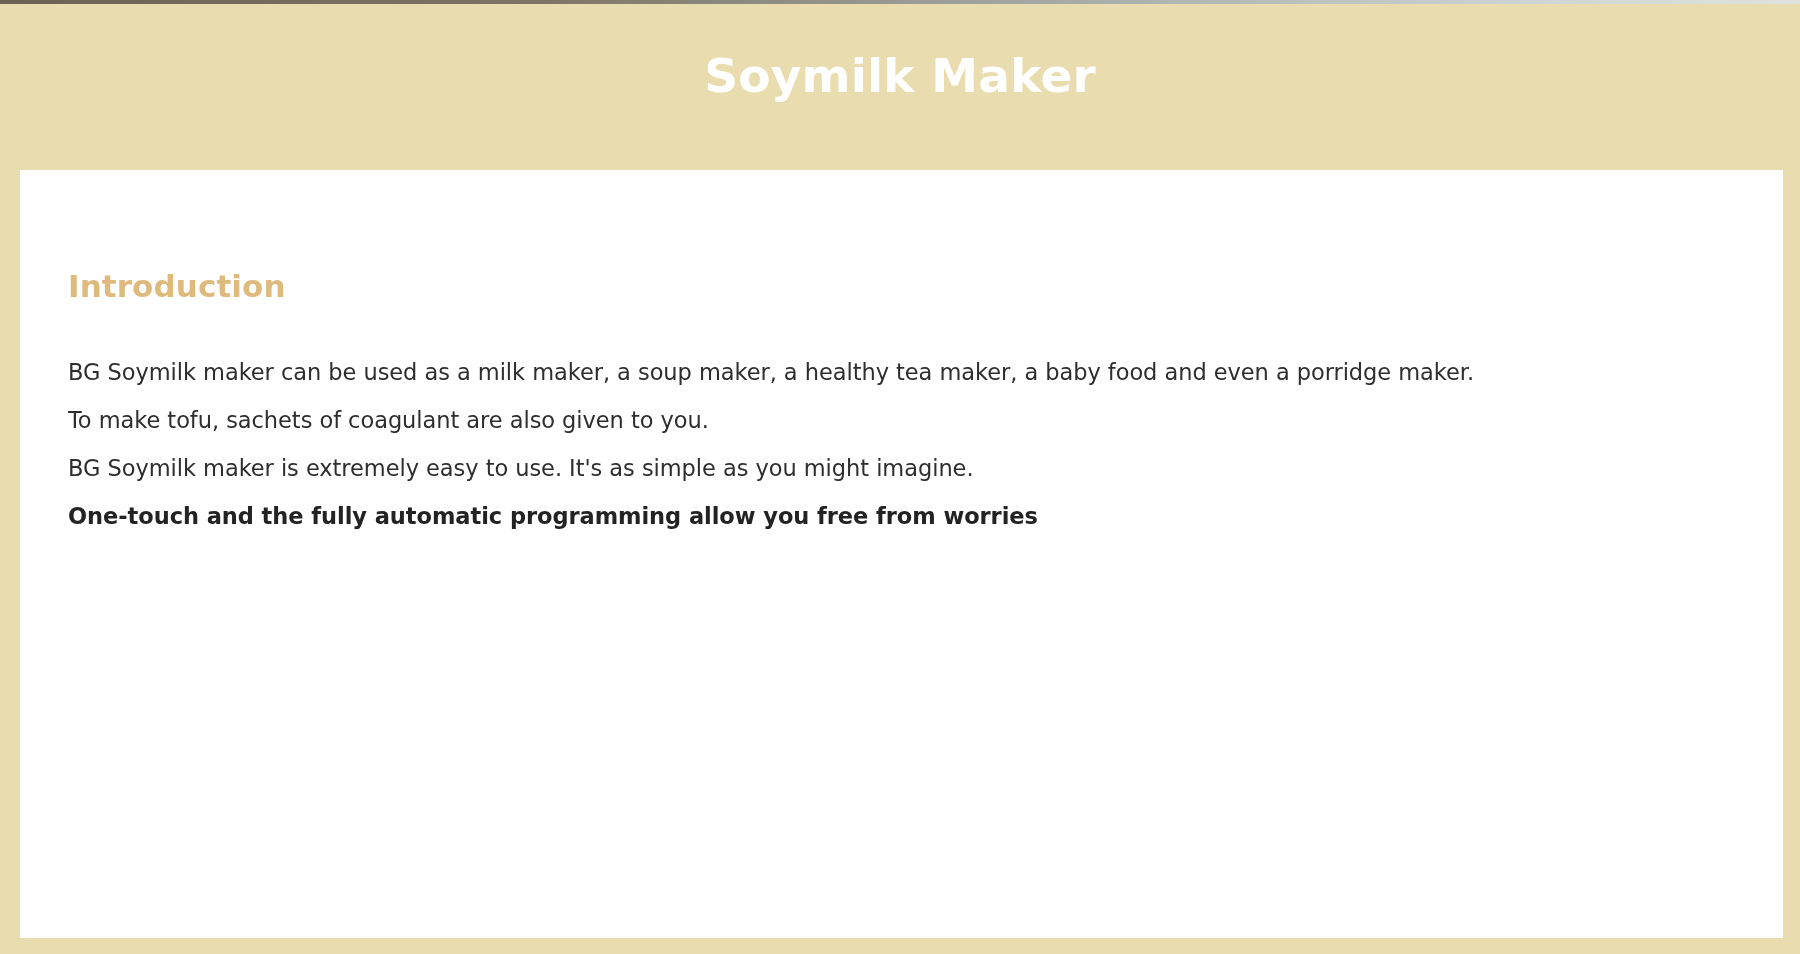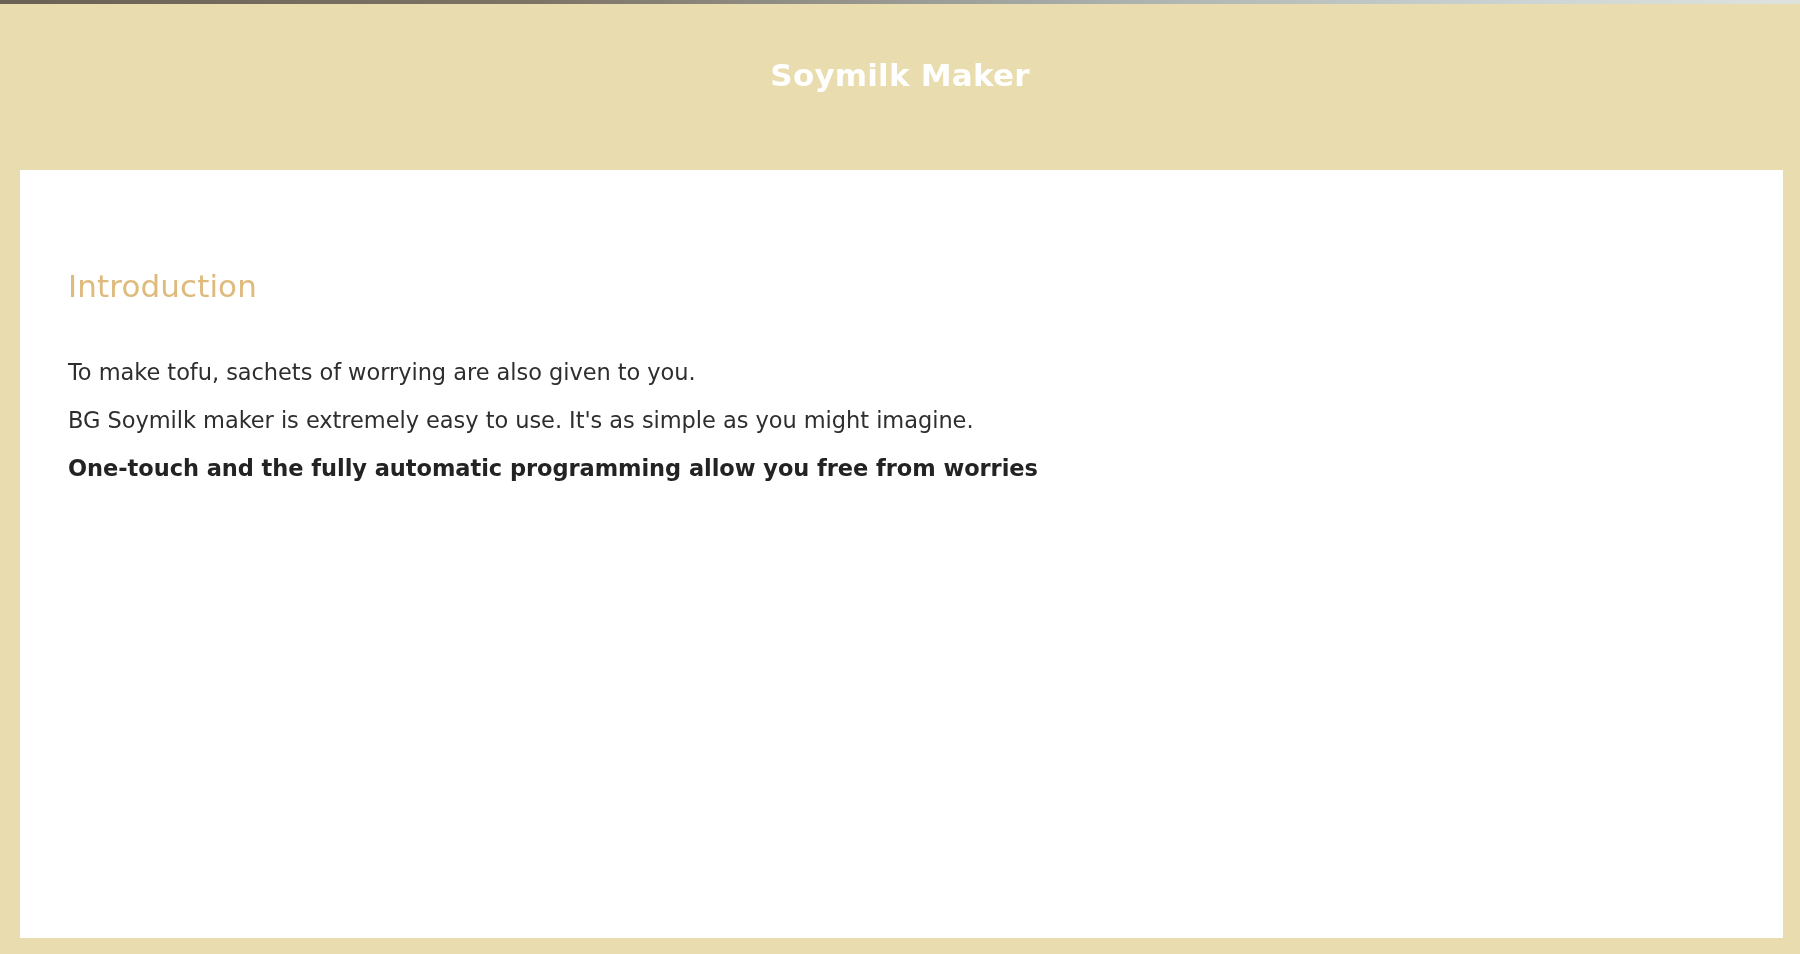--- a/index.html
+++ b/index.html
@@ -25,21 +25,21 @@
     position: absolute;
     top: 4px; left: 0;
     width: 1800px;
     height: 166px;
     display: flex;
     align-items: center;
     justify-content: center;
   }
   .page-title {
     color: #ffffff;
-    font-size: 31px;
+    font-size: 47px;
     font-weight: bold;
     letter-spacing: 0.2px;
     font-family: "DejaVu Sans", sans-serif;
     margin: 0;
     margin-top: -24px;
   }
   .content-card {
     position: absolute;
     left: 20px;
     top: 170px;
@@ -48,21 +48,21 @@
     background: #ffffff;
     box-sizing: border-box;
     padding: 0;
   }
   .section-heading {
     position: absolute;
     left: 48px;
     top: 98px;
     margin: 0;
     font-size: 31px;
-    font-weight: normal;
+    font-weight: bold;
     color: #deba7c;
     font-family: "DejaVu Sans", sans-serif;
     letter-spacing: 0.1px;
   }
   .body-block {
     position: absolute;
     left: 48px;
     top: 178px;
     width: 1680px;
   }
@@ -84,17 +84,18 @@
 
 <div class="top-rule"></div>
 
 <div class="page-header">
   <h1 class="page-title">Soymilk Maker</h1>
 </div>
 
 <div class="content-card">
   <h2 class="section-heading">Introduction</h2>
   <div class="body-block">
-      <div class="body-line">To make tofu, sachets of worrying are also given to you.</div>
+      <div class="body-line">BG Soymilk maker can be used as a milk maker, a soup maker, a healthy tea maker, a baby food and even a porridge maker.</div>
+      <div class="body-line">To make tofu, sachets of coagulant are also given to you.</div>
       <div class="body-line">BG Soymilk maker is extremely easy to use. It's as simple as you might imagine.</div>
       <div class="body-line bold">One-touch and the fully automatic programming allow you free from worries</div>
     </div>
 </div>
 
 </body></html>

